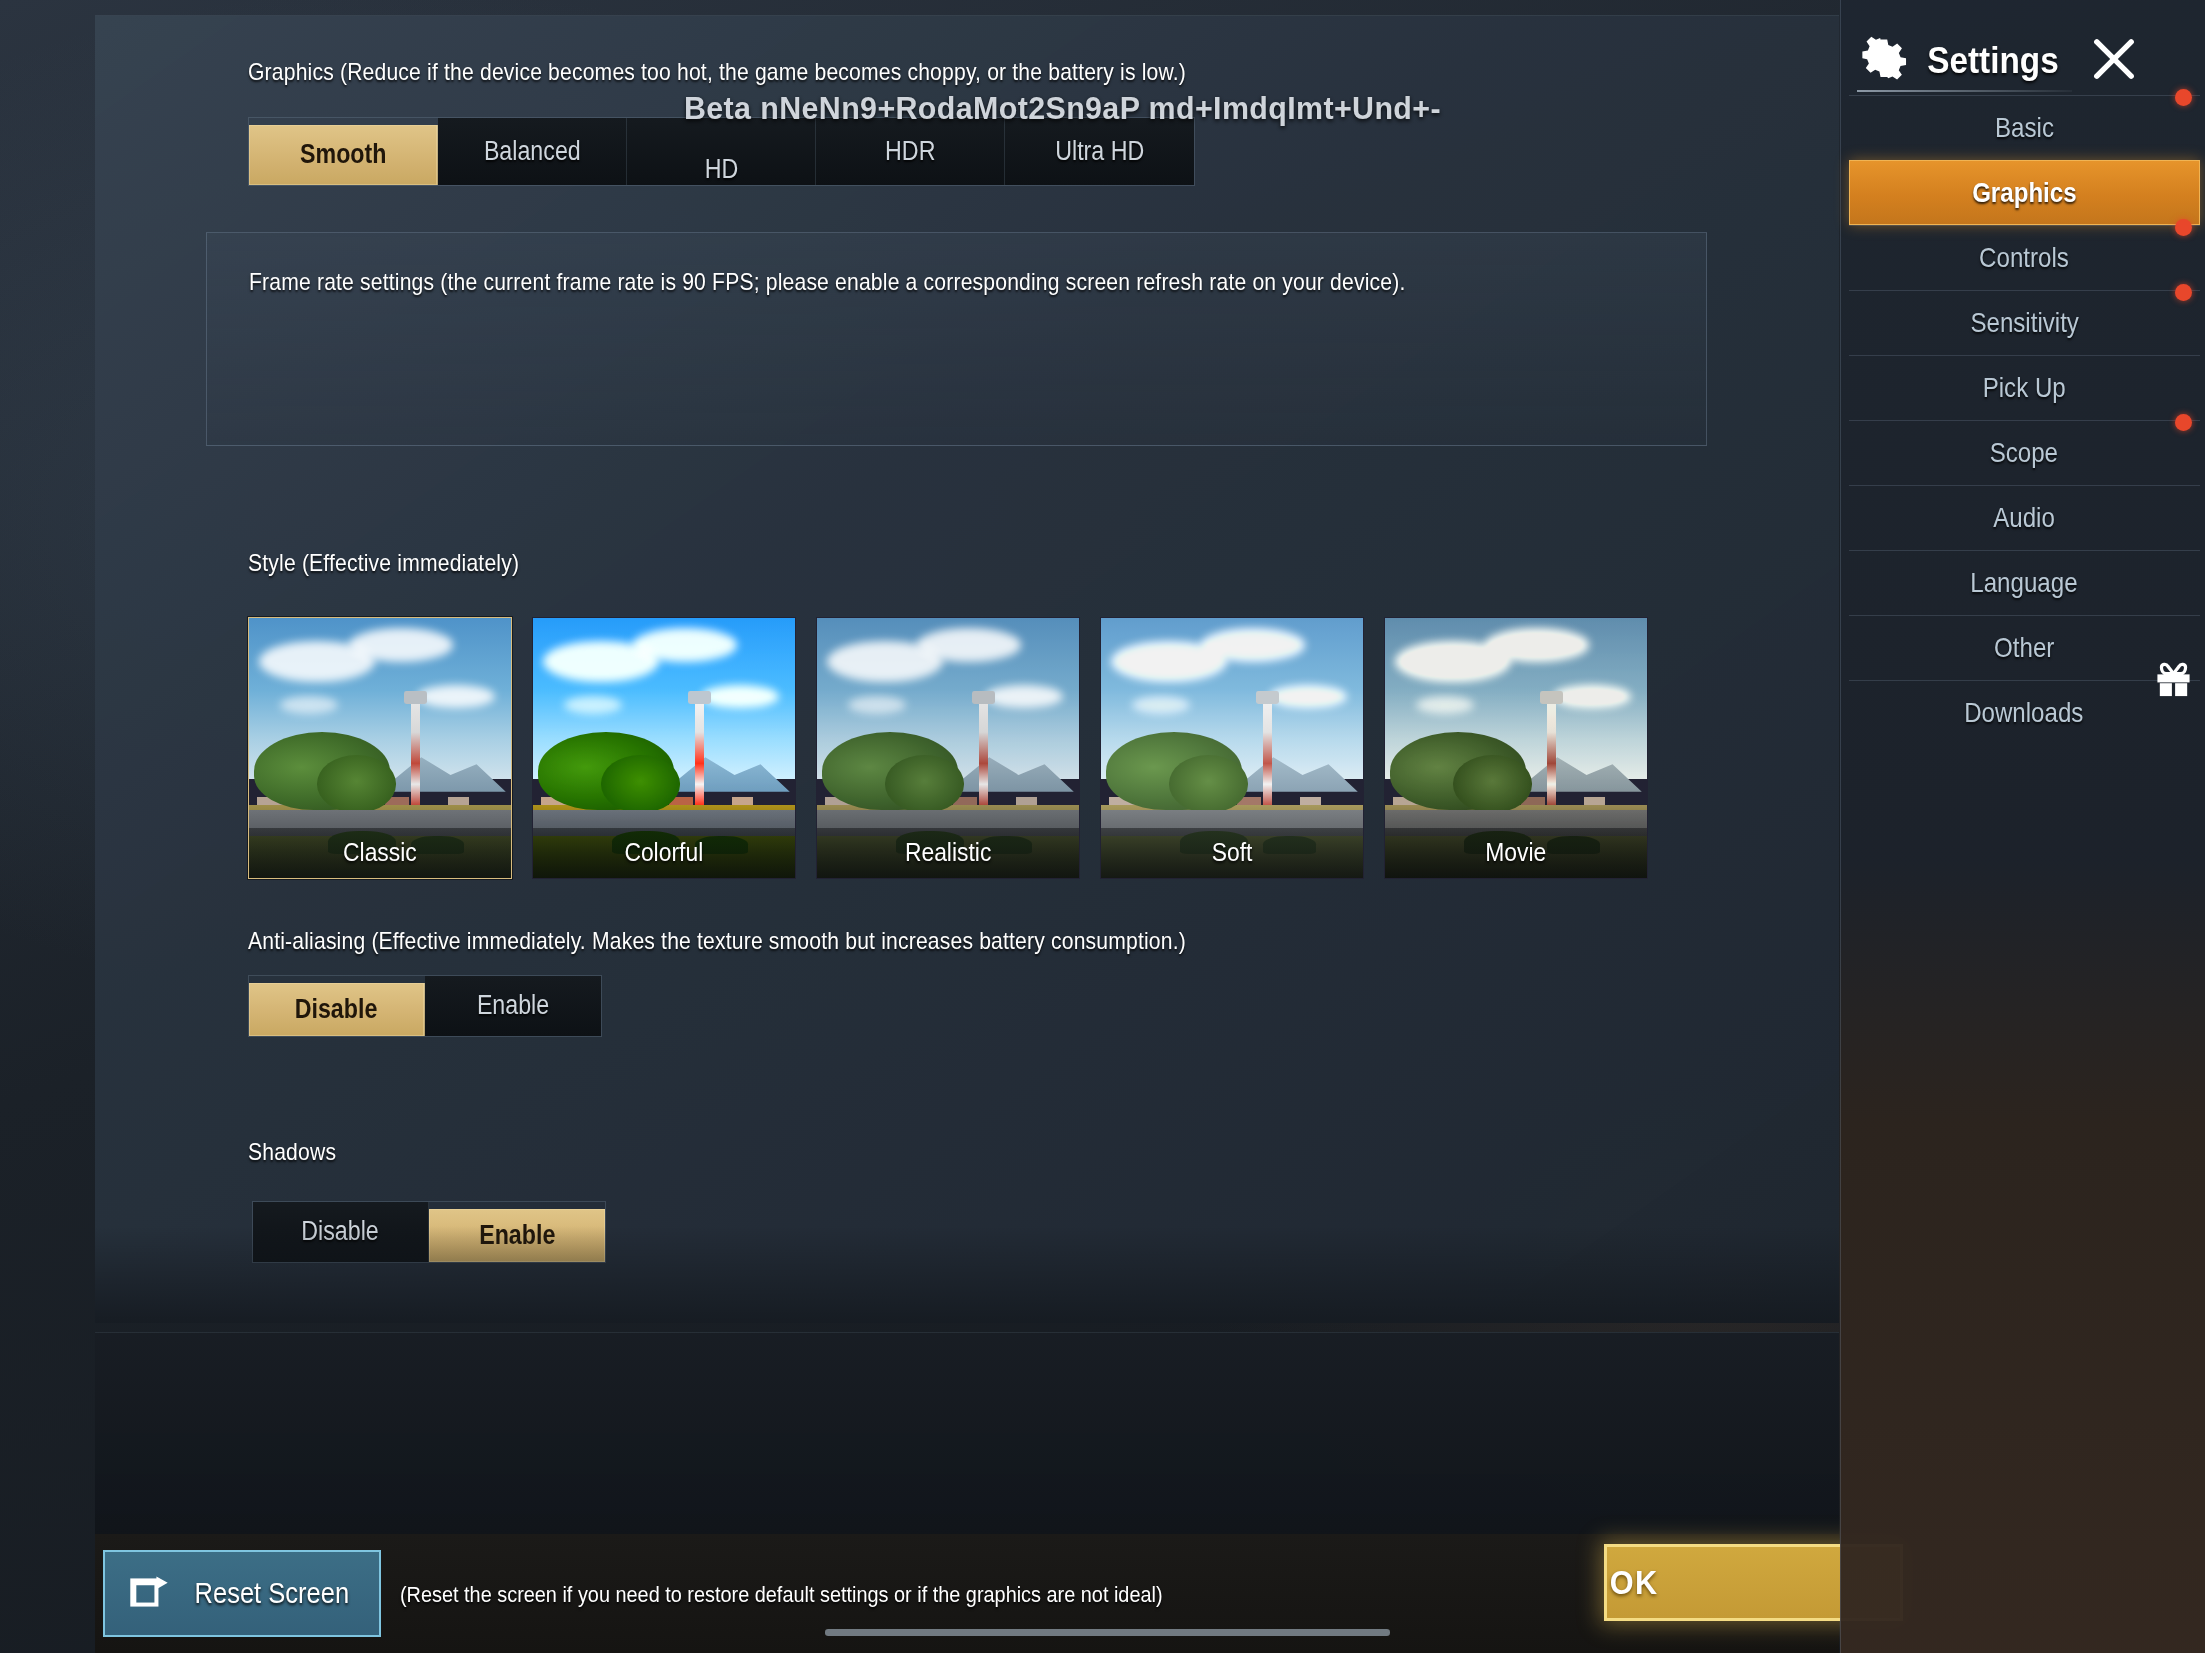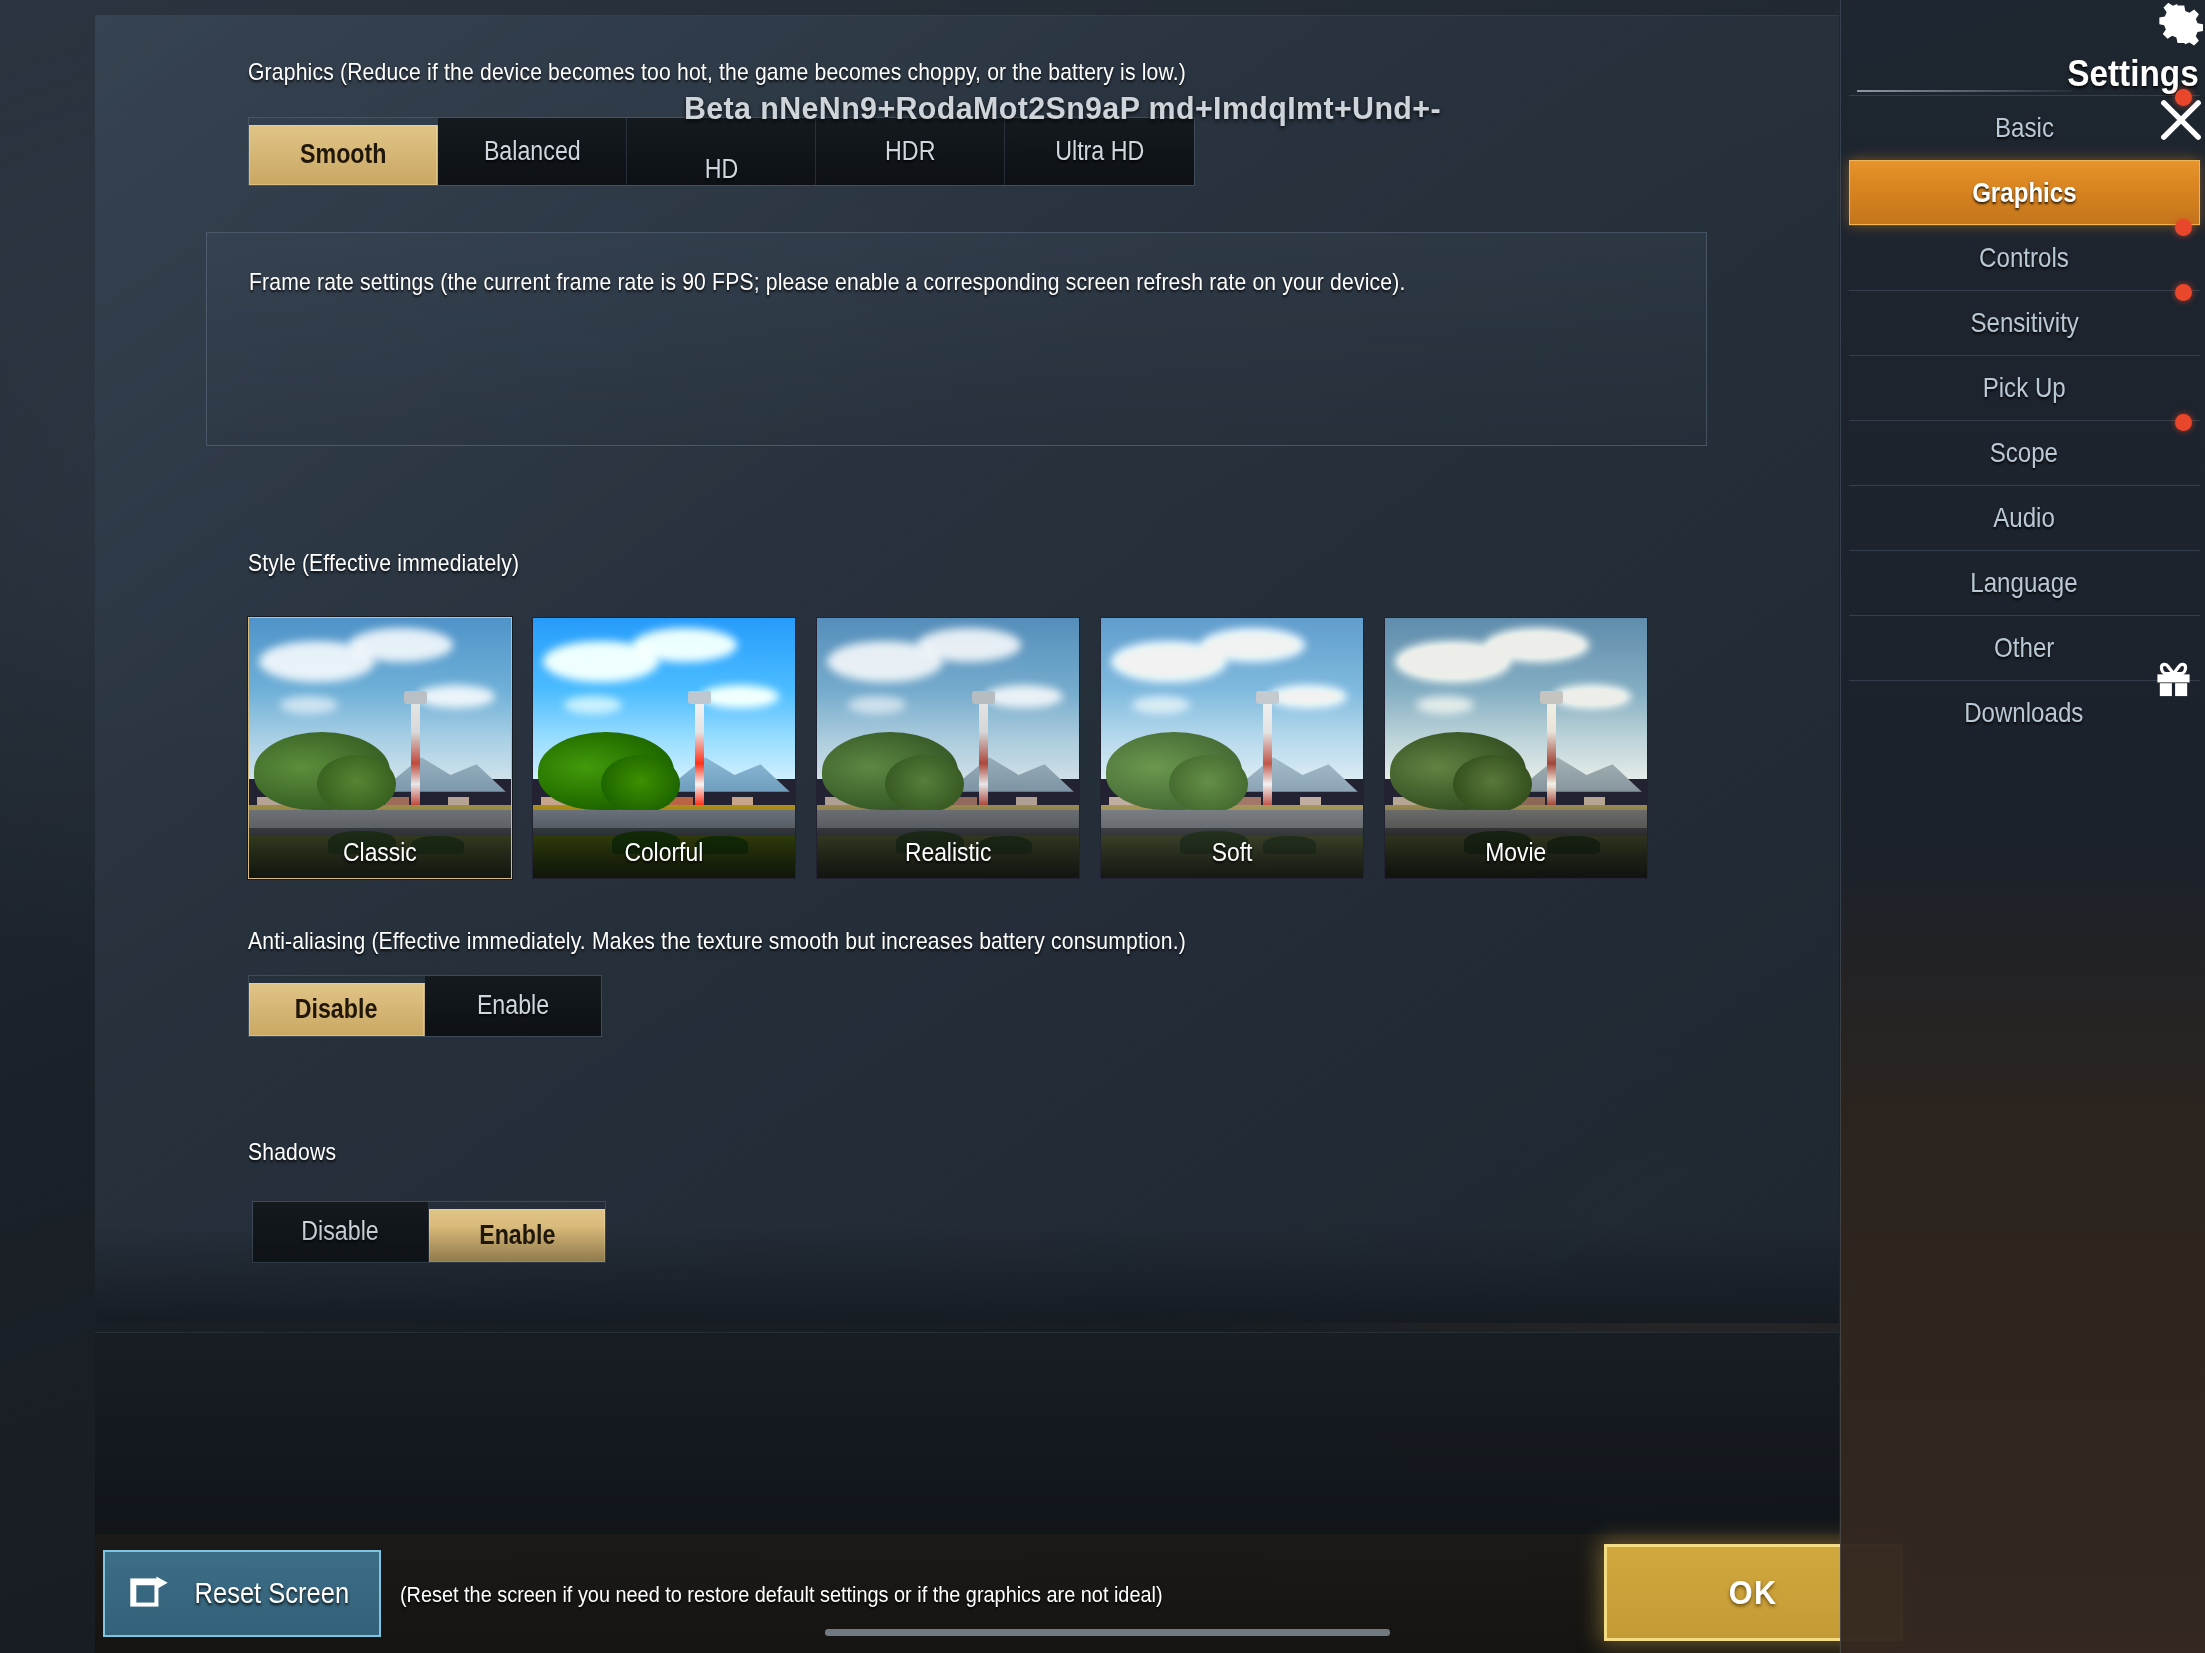--- a/index.html
+++ b/index.html
@@ -138,37 +138,37 @@
     background:linear-gradient(180deg,#3c6e86,#34617a);
     border:2.4px solid #7fc5e0; display:flex; align-items:center; gap:13px;
     padding-left:24px;
   }
   #reset-btn .lbl { color:#fff; font-size:29px; font-stretch:condensed;
     text-shadow:0 1.6px 3.2px rgba(0,0,0,.9); transform:scaleX(.88); display:inline-block;}
   #reset-desc { position:absolute; left:305px; top:48px; color:#fff;
     font-size:22.6px; font-stretch:condensed; white-space:nowrap;
     text-shadow:0 1.6px 2.4px rgba(0,0,0,.9); transform:scaleX(.88); transform-origin:left center;}
   #ok-btn {
-    position:absolute; left:1509px; top:9.7px; width:299px; height:97px;
+    position:absolute; left:1509px; top:9.7px; width:299px; height:77px;
     background:linear-gradient(180deg,#d0a83e 0%, #c49a35 100%);
-    border:3.2px solid #f4dc84; display:flex; align-items:center; justify-content:center;
+    border:3.2px solid #f4dc84; display:flex; align-items:center; justify-content:flex-start;
     box-shadow:0 0 21px 4px rgba(225,185,80,.40);
   }
   #ok-btn span { color:#fff; font-size:34px; font-weight:bold; font-stretch:condensed;
     letter-spacing:1.6px; text-shadow:0 1.6px 4px rgba(80,55,0,.8); transform:scaleX(.9); display:inline-block;}
   #hscroll { position:absolute; left:825px; top:1629px; width:565px; height:6.5px;
     background:rgba(190,205,220,.55); border-radius:3.2px; }
   
   #sidebar {
     position:absolute; right:0; top:0; width:365px; height:1653px;
     background:linear-gradient(180deg, rgba(30,38,48,.97) 0%, rgba(28,34,43,.97) 52%, rgba(44,36,30,.97) 68%, rgba(52,40,32,.97) 100%);
     border-left:0.8px solid rgba(130,150,175,.25);
   }
-  #sb-header { position:absolute; left:0; top:0; width:365px; height:95px;
-    display:flex; align-items:flex-end;flex-direction:column; }
+  #sb-header { position:absolute; left:0; top:13px; width:365px; height:95px;
+    display:flex; align-items:center; }
   #sb-title { color:#fff; font-size:37px; font-weight:bold; font-stretch:condensed;
     margin-left:11.3px; text-shadow:0 1.6px 3.2px rgba(0,0,0,.9); transform:scaleX(.9); display:inline-block;}
   #sb-underline { position:absolute; left:16px; top:90px; width:215px; height:1.6px;
     background:linear-gradient(90deg, rgba(200,215,230,.65), rgba(200,215,230,.05)); }
   .sb-item {
     position:relative; height:65px; margin:0 6.5px 0 8px;
     display:flex; align-items:center; justify-content:center;
     border-top:0.8px solid rgba(150,170,195,.20);
     color:#b9c8d4; font-size:27.4px; font-stretch:condensed;
     text-shadow:0 1.6px 2.4px rgba(0,0,0,.8);

